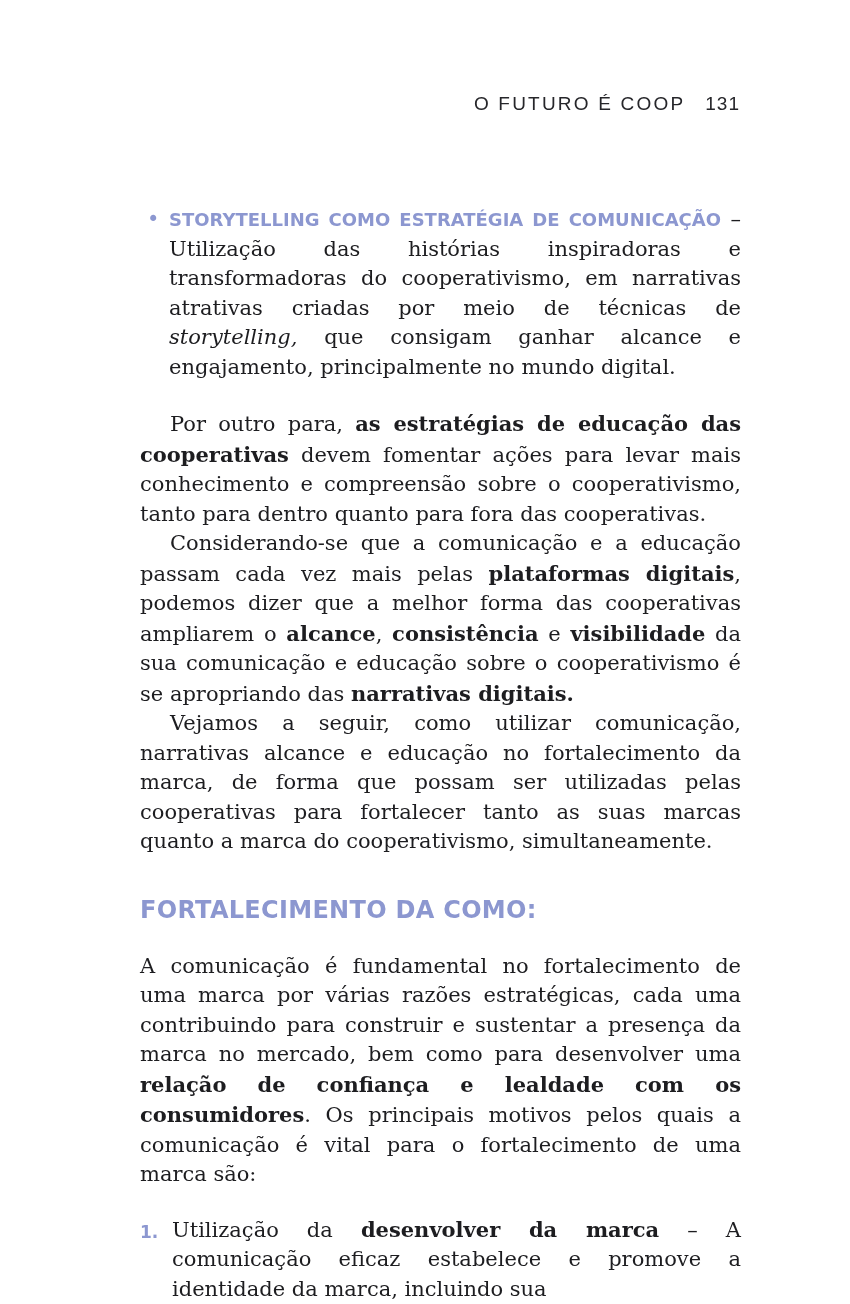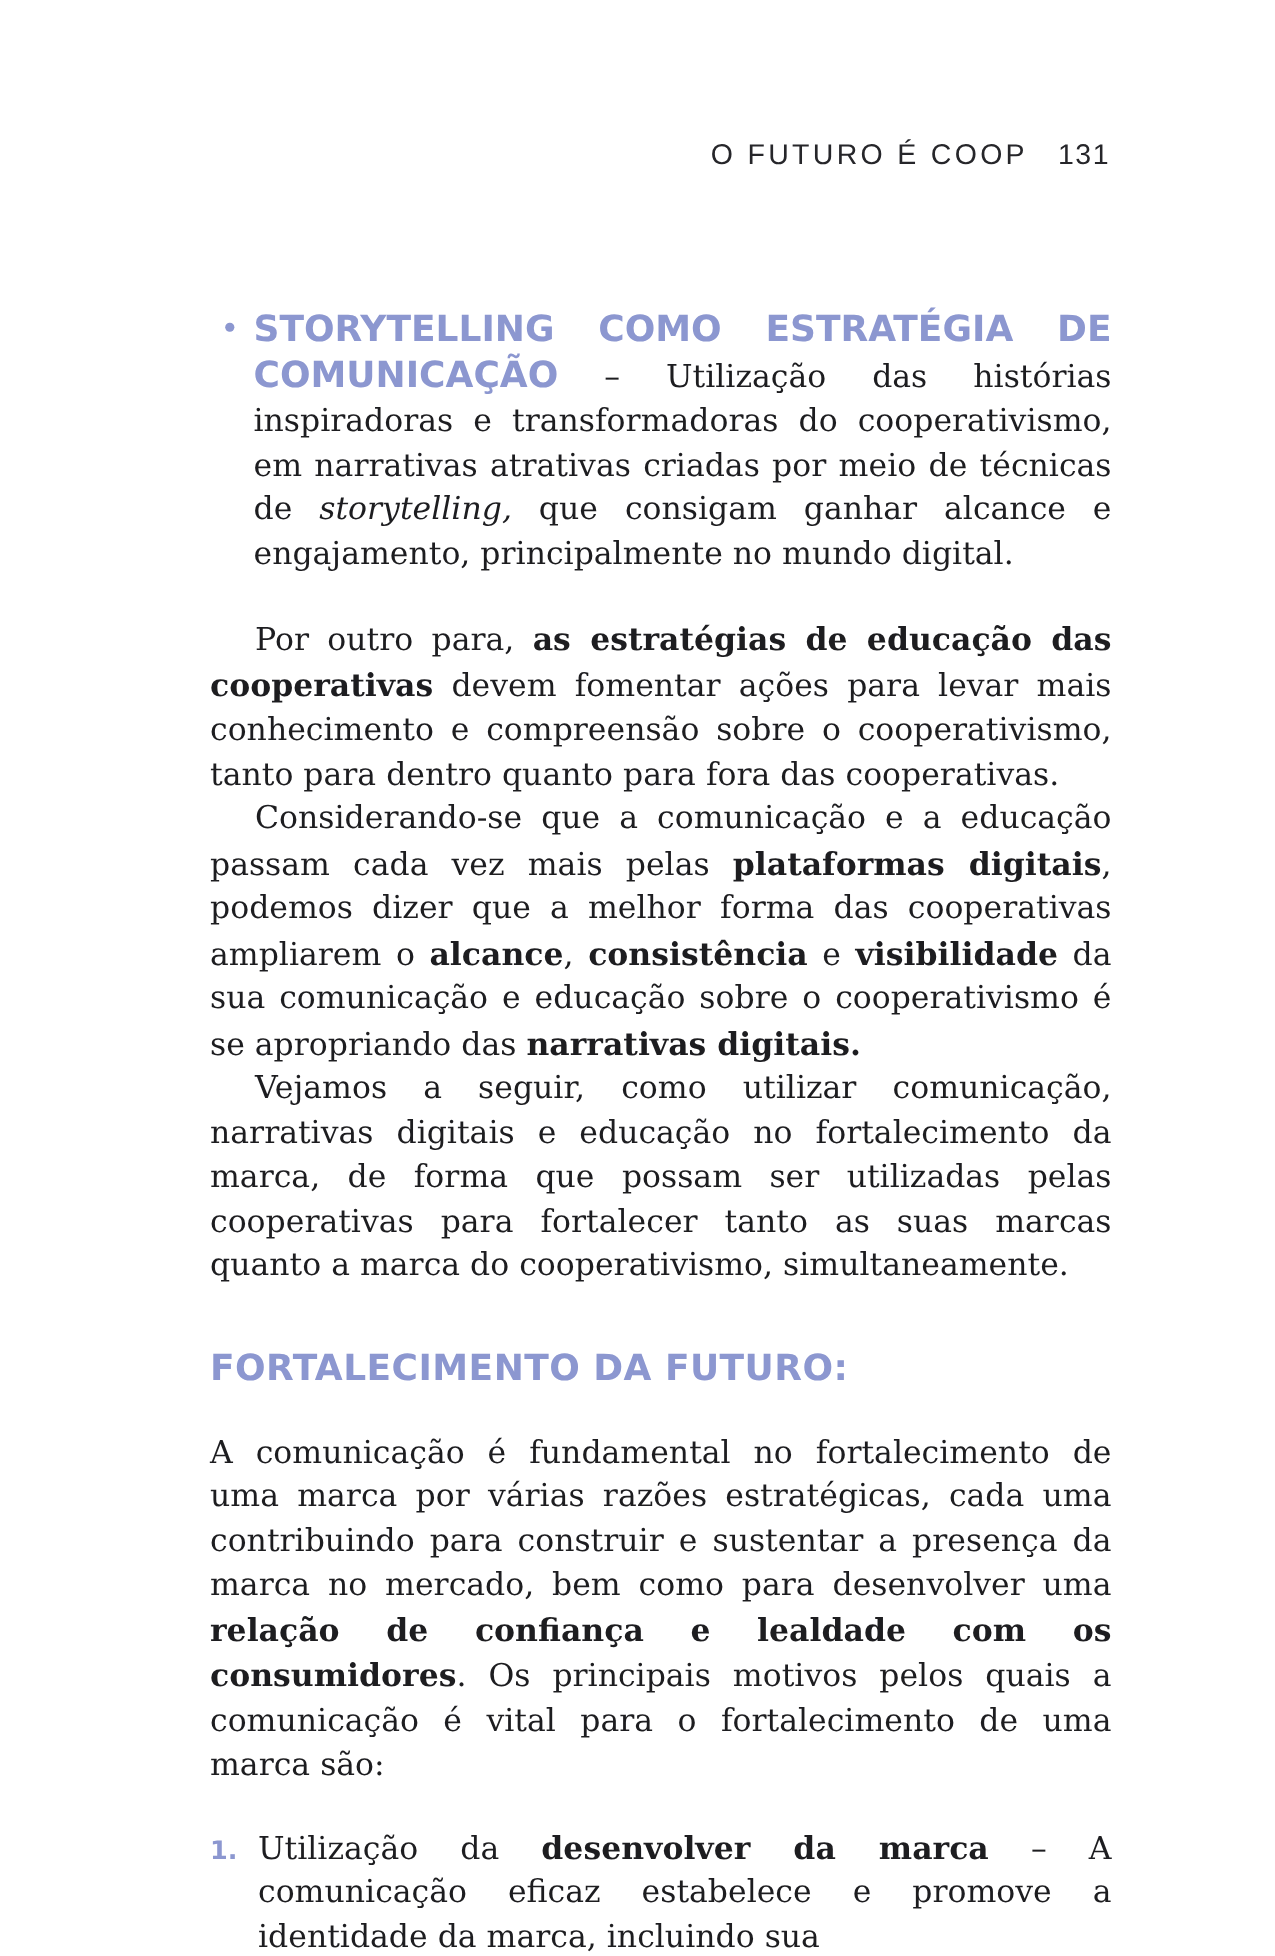--- a/index.html
+++ b/index.html
@@ -47,21 +47,21 @@
     position: absolute;
     left: 7px;
     top: 0;
     color: var(--accent);
     font-family: "DejaVu Sans", sans-serif;
     font-size: 21px;
   }
   .seg-h {
     font-family: "DejaVu Sans", sans-serif;
     font-weight: 700;
-    font-size: 24px;
+    font-size: 18px;
     letter-spacing: 0;
     color: var(--accent);
   }
   .seg-b { font-weight: 700; }
   .seg-i { font-style: italic; margin-top: 40px; }
   .para { margin: 0; text-indent: 30px; }
   .para.after-gap { margin-top: 27px; }
   .section-heading {
     margin-top: 38px;
     font-family: "DejaVu Sans", sans-serif;
@@ -96,24 +96,24 @@
 
   <div class="text-col">
 
     <div class="bullet-item">
       <span class="bullet-marker">•</span>
       <p class="para" style="text-indent:0; margin:0;"><span class="seg-h">STORYTELLING COMO ESTRATÉGIA DE COMUNICAÇÃO</span><span class="seg"> – Utilização das histórias inspiradoras e transformadoras do cooperativismo, em narrativas atrativas criadas por meio de técnicas de </span><span class="seg-i">storytelling,</span><span class="seg"> que consigam ganhar alcance e engajamento, principalmente no mundo digital.</span></p>
     </div>
 
     <p class="para after-gap"><span class="seg">Por outro para, </span><span class="seg-b">as estratégias de educação das cooperativas</span><span class="seg"> devem fomentar ações para levar mais conhecimento e compreensão sobre o cooperativismo, tanto para dentro quanto para fora das cooperativas.</span></p>
     <p class="para"><span class="seg">Considerando-se que a comunicação e a educação passam cada vez mais pelas </span><span class="seg-b">plataformas digitais</span><span class="seg">, podemos dizer que a melhor forma das cooperativas ampliarem o </span><span class="seg-b">alcance</span><span class="seg">, </span><span class="seg-b">consistência</span><span class="seg"> e </span><span class="seg-b">visibilidade</span><span class="seg"> da sua comunicação e educação sobre o cooperativismo é se apropriando das </span><span class="seg-b">narrativas digitais.</span></p>
-    <p class="para"><span class="seg">Vejamos a seguir, como utilizar comunicação, narrativas digitais e educação no fortalecimento da marca, de forma que possam ser utilizadas pelas cooperativas para fortalecer tanto as suas marcas quanto a marca do cooperativismo, simultaneamente.</span></p>
+    <p class="para"><span class="seg">Vejamos a seguir, como utilizar comunicação, narrativas alcance e educação no fortalecimento da marca, de forma que possam ser utilizadas pelas cooperativas para fortalecer tanto as suas marcas quanto a marca do cooperativismo, simultaneamente.</span></p>
 
     <div class="section-heading">
-      <div>FORTALECIMENTO DA FUTURO:</div>
+      <div>FORTALECIMENTO DA COMO:</div>
     </div>
 
     <p class="para section-para"><span class="seg">A comunicação é fundamental no fortalecimento de uma marca por várias razões estratégicas, cada uma contribuindo para construir e sustentar a presença da marca no mercado, bem como para desenvolver uma </span><span class="seg-b">relação de confiança e lealdade com os consumidores</span><span class="seg">. Os principais motivos pelos quais a comunicação é vital para o fortalecimento de uma marca são:</span></p>
 
     <div class="num-list">
       <div class="list-item">
         <span class="list-num">1.</span>
         <p style="margin:0; text-indent:0;"><span class="seg">Utilização da </span><span class="seg-b">desenvolver da marca</span><span class="seg"> – A comunicação eficaz estabelece e promove a identidade da marca, incluindo sua </span></p>
       </div>
     </div>

